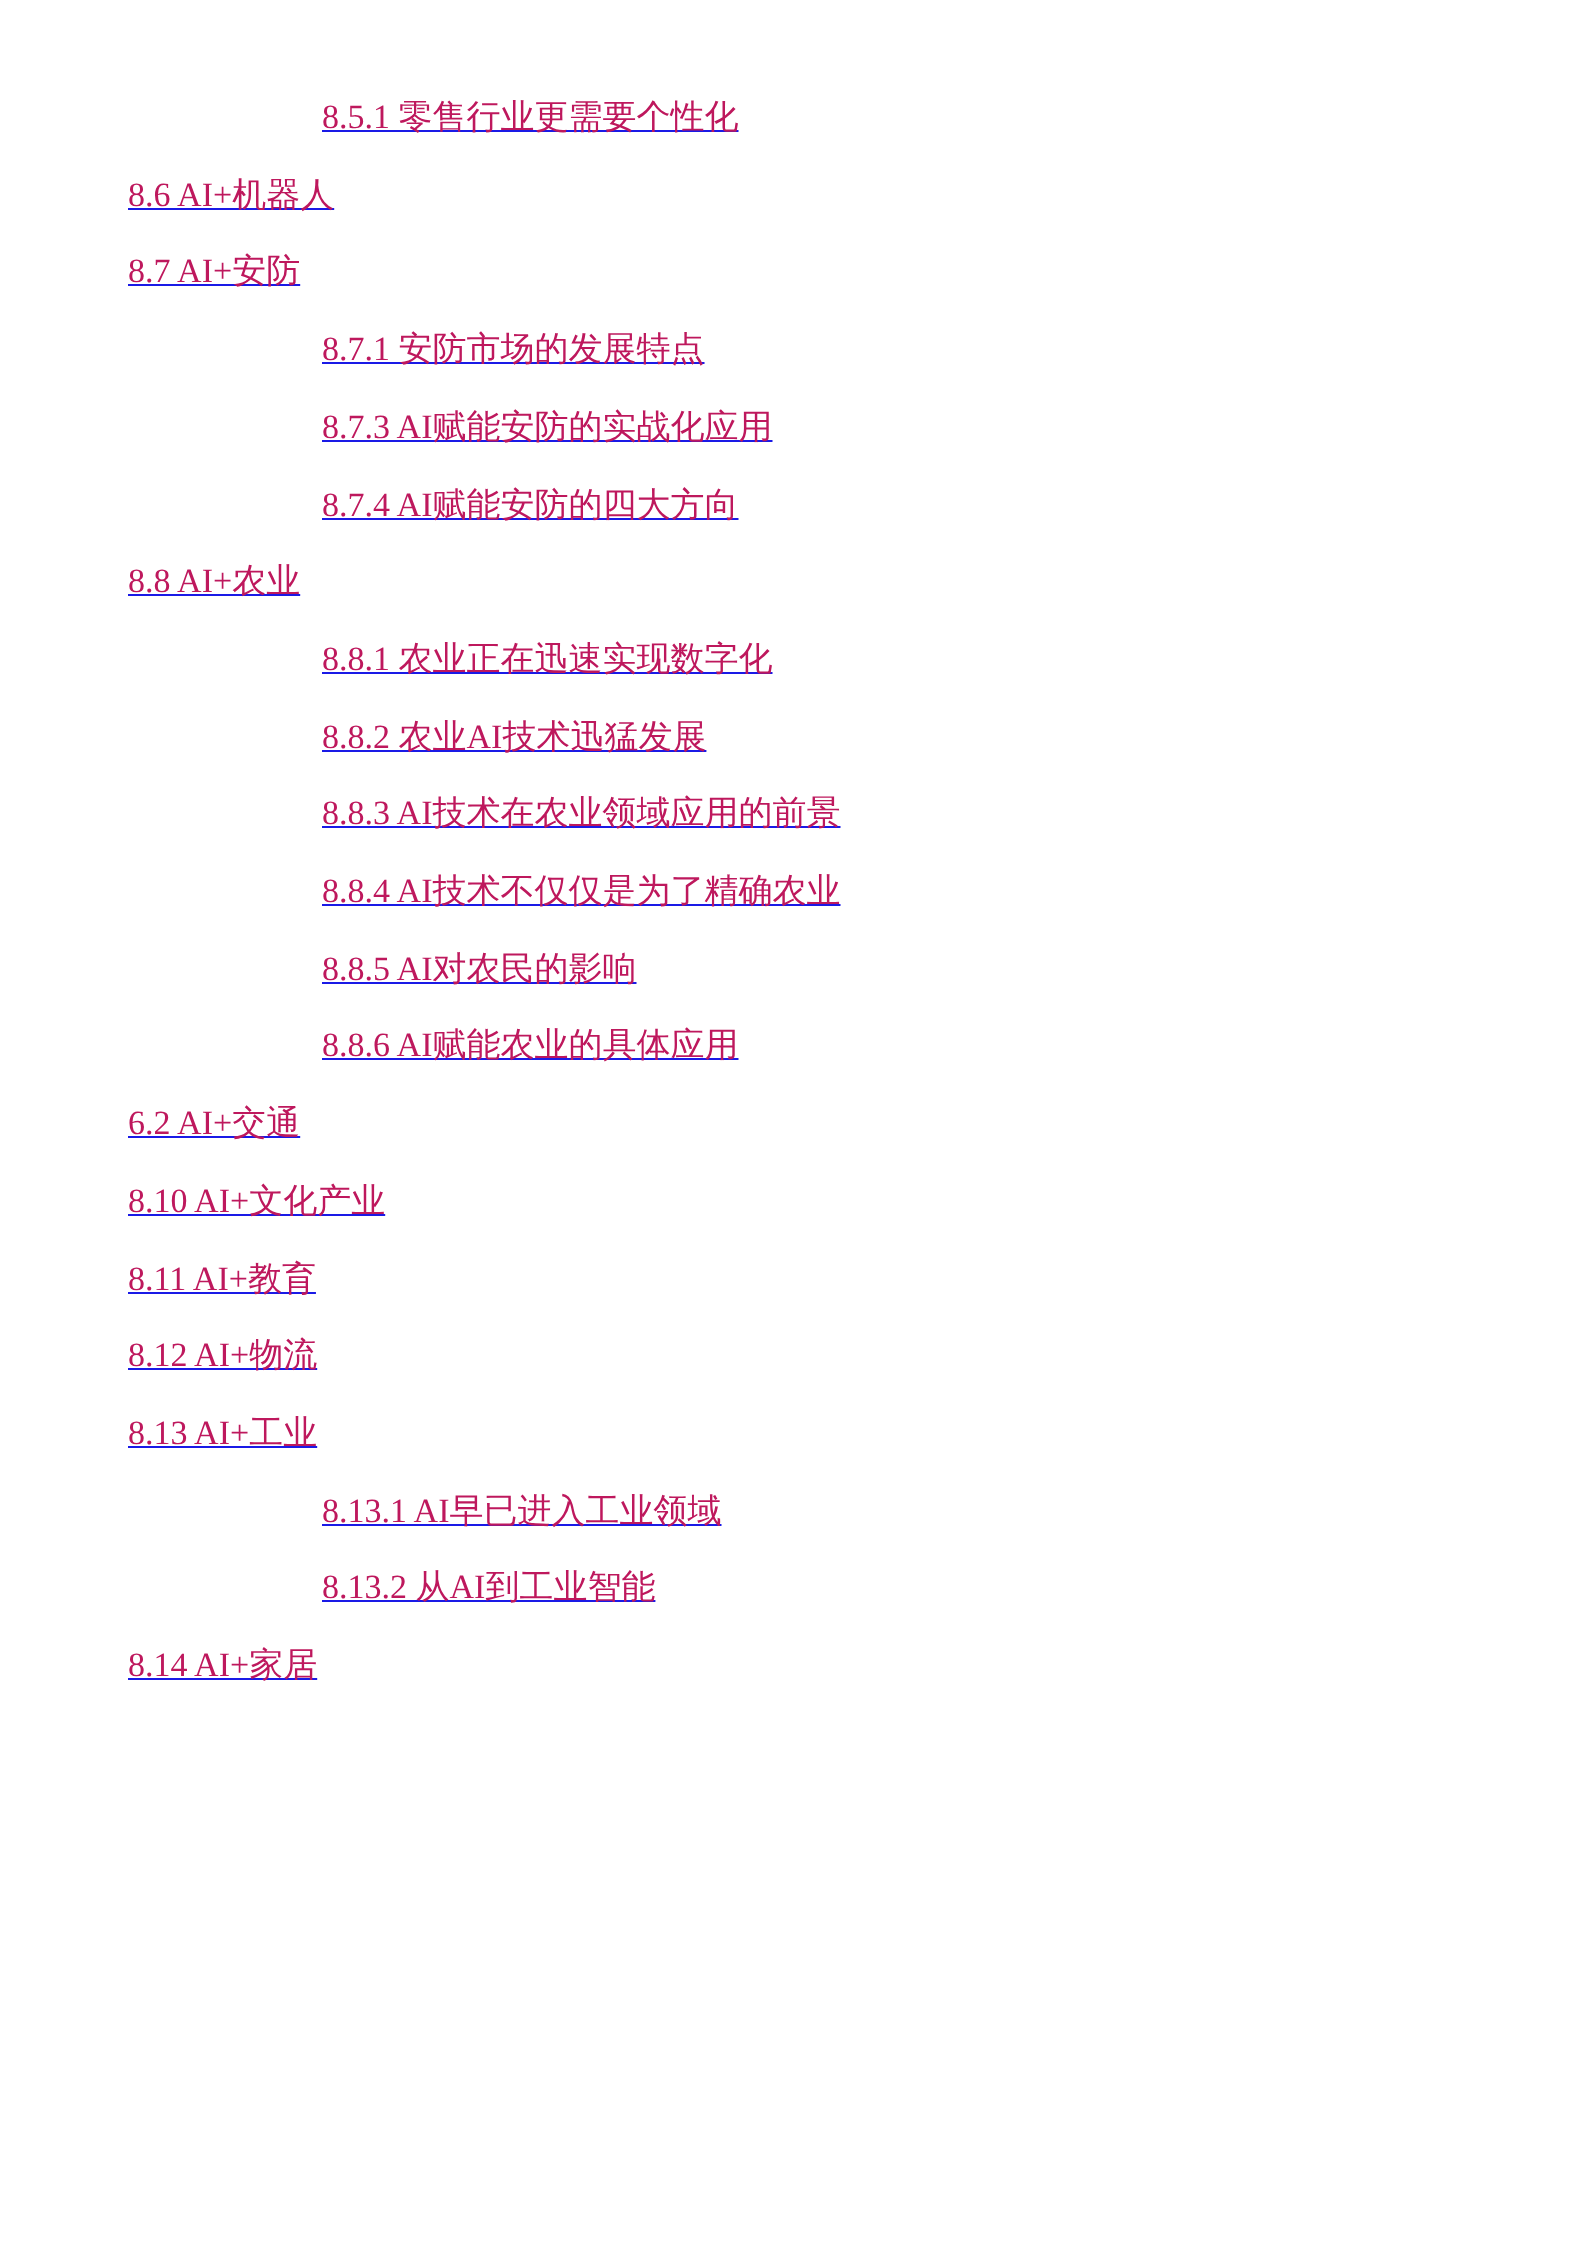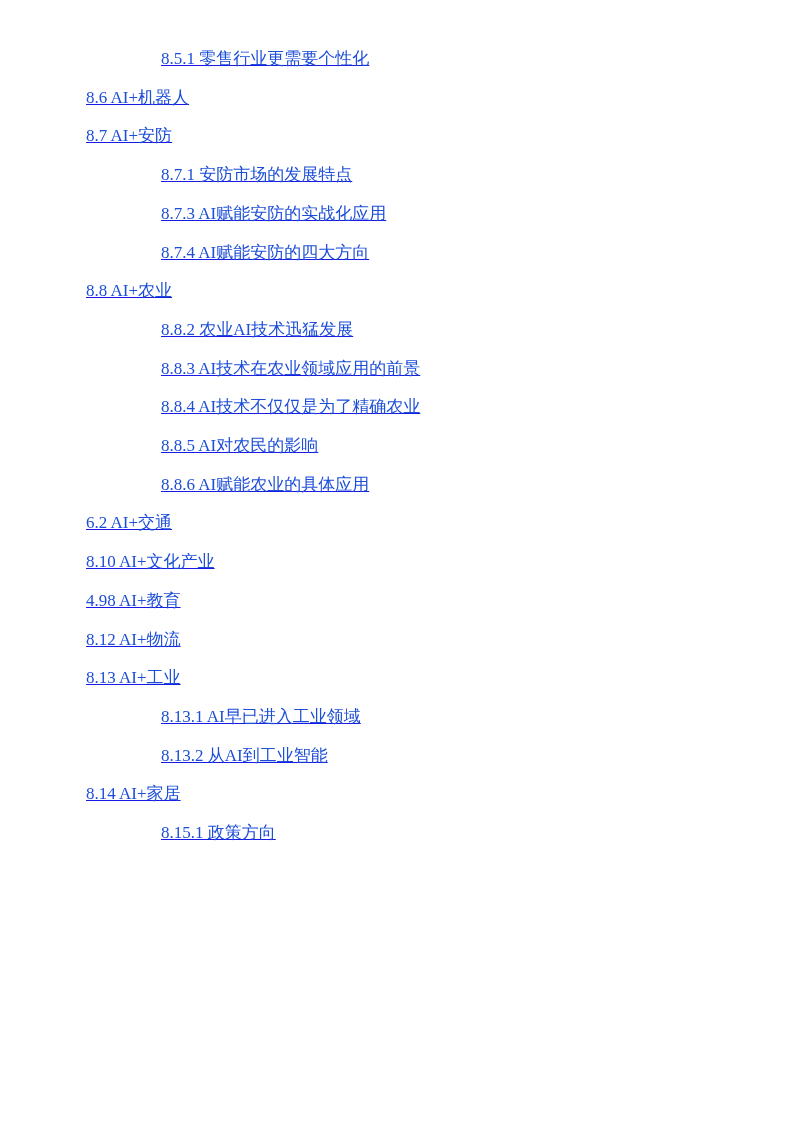--- a/index.html
+++ b/index.html
@@ -16,56 +16,56 @@
     font-family: "Liberation Serif", serif;
   }
   .toc {
     position: absolute;
     top: 40px;
     left: 0;
     width: 793px;
   }
   .toc-entry {
     display: block;
-    color: #1d4ed8;
+    color: #be185d;
     text-decoration: underline;
     text-decoration-color: #1a1ae6;
     font-size: 17px;
     line-height: 38.7px;
     white-space: nowrap;
     cursor: pointer;
     width: fit-content;
   }
   .level-1 {
-    margin-left: 86px;
+    margin-left: 64px;
   }
   .level-2 {
     margin-left: 161px;
   }
 </style>
 </head>
 <body>
 
 <div class="page">
   <div class="toc" id="toc-container">
       <a class="toc-entry level-2">8.5.1 零售行业更需要个性化</a>
       <a class="toc-entry level-1">8.6 AI+机器人</a>
       <a class="toc-entry level-1">8.7 AI+安防</a>
       <a class="toc-entry level-2">8.7.1 安防市场的发展特点</a>
       <a class="toc-entry level-2">8.7.3 AI赋能安防的实战化应用</a>
       <a class="toc-entry level-2">8.7.4 AI赋能安防的四大方向</a>
       <a class="toc-entry level-1">8.8 AI+农业</a>
+      <a class="toc-entry level-2">8.8.1 农业正在迅速实现数字化</a>
       <a class="toc-entry level-2">8.8.2 农业AI技术迅猛发展</a>
       <a class="toc-entry level-2">8.8.3 AI技术在农业领域应用的前景</a>
       <a class="toc-entry level-2">8.8.4 AI技术不仅仅是为了精确农业</a>
       <a class="toc-entry level-2">8.8.5 AI对农民的影响</a>
       <a class="toc-entry level-2">8.8.6 AI赋能农业的具体应用</a>
       <a class="toc-entry level-1">6.2 AI+交通</a>
       <a class="toc-entry level-1">8.10 AI+文化产业</a>
-      <a class="toc-entry level-1">4.98 AI+教育</a>
+      <a class="toc-entry level-1">8.11 AI+教育</a>
       <a class="toc-entry level-1">8.12 AI+物流</a>
       <a class="toc-entry level-1">8.13 AI+工业</a>
       <a class="toc-entry level-2">8.13.1 AI早已进入工业领域</a>
       <a class="toc-entry level-2">8.13.2 从AI到工业智能</a>
       <a class="toc-entry level-1">8.14 AI+家居</a>
-      <a class="toc-entry level-2">8.15.1 政策方向</a>
     </div>
 </div>
 
 </body></html>

